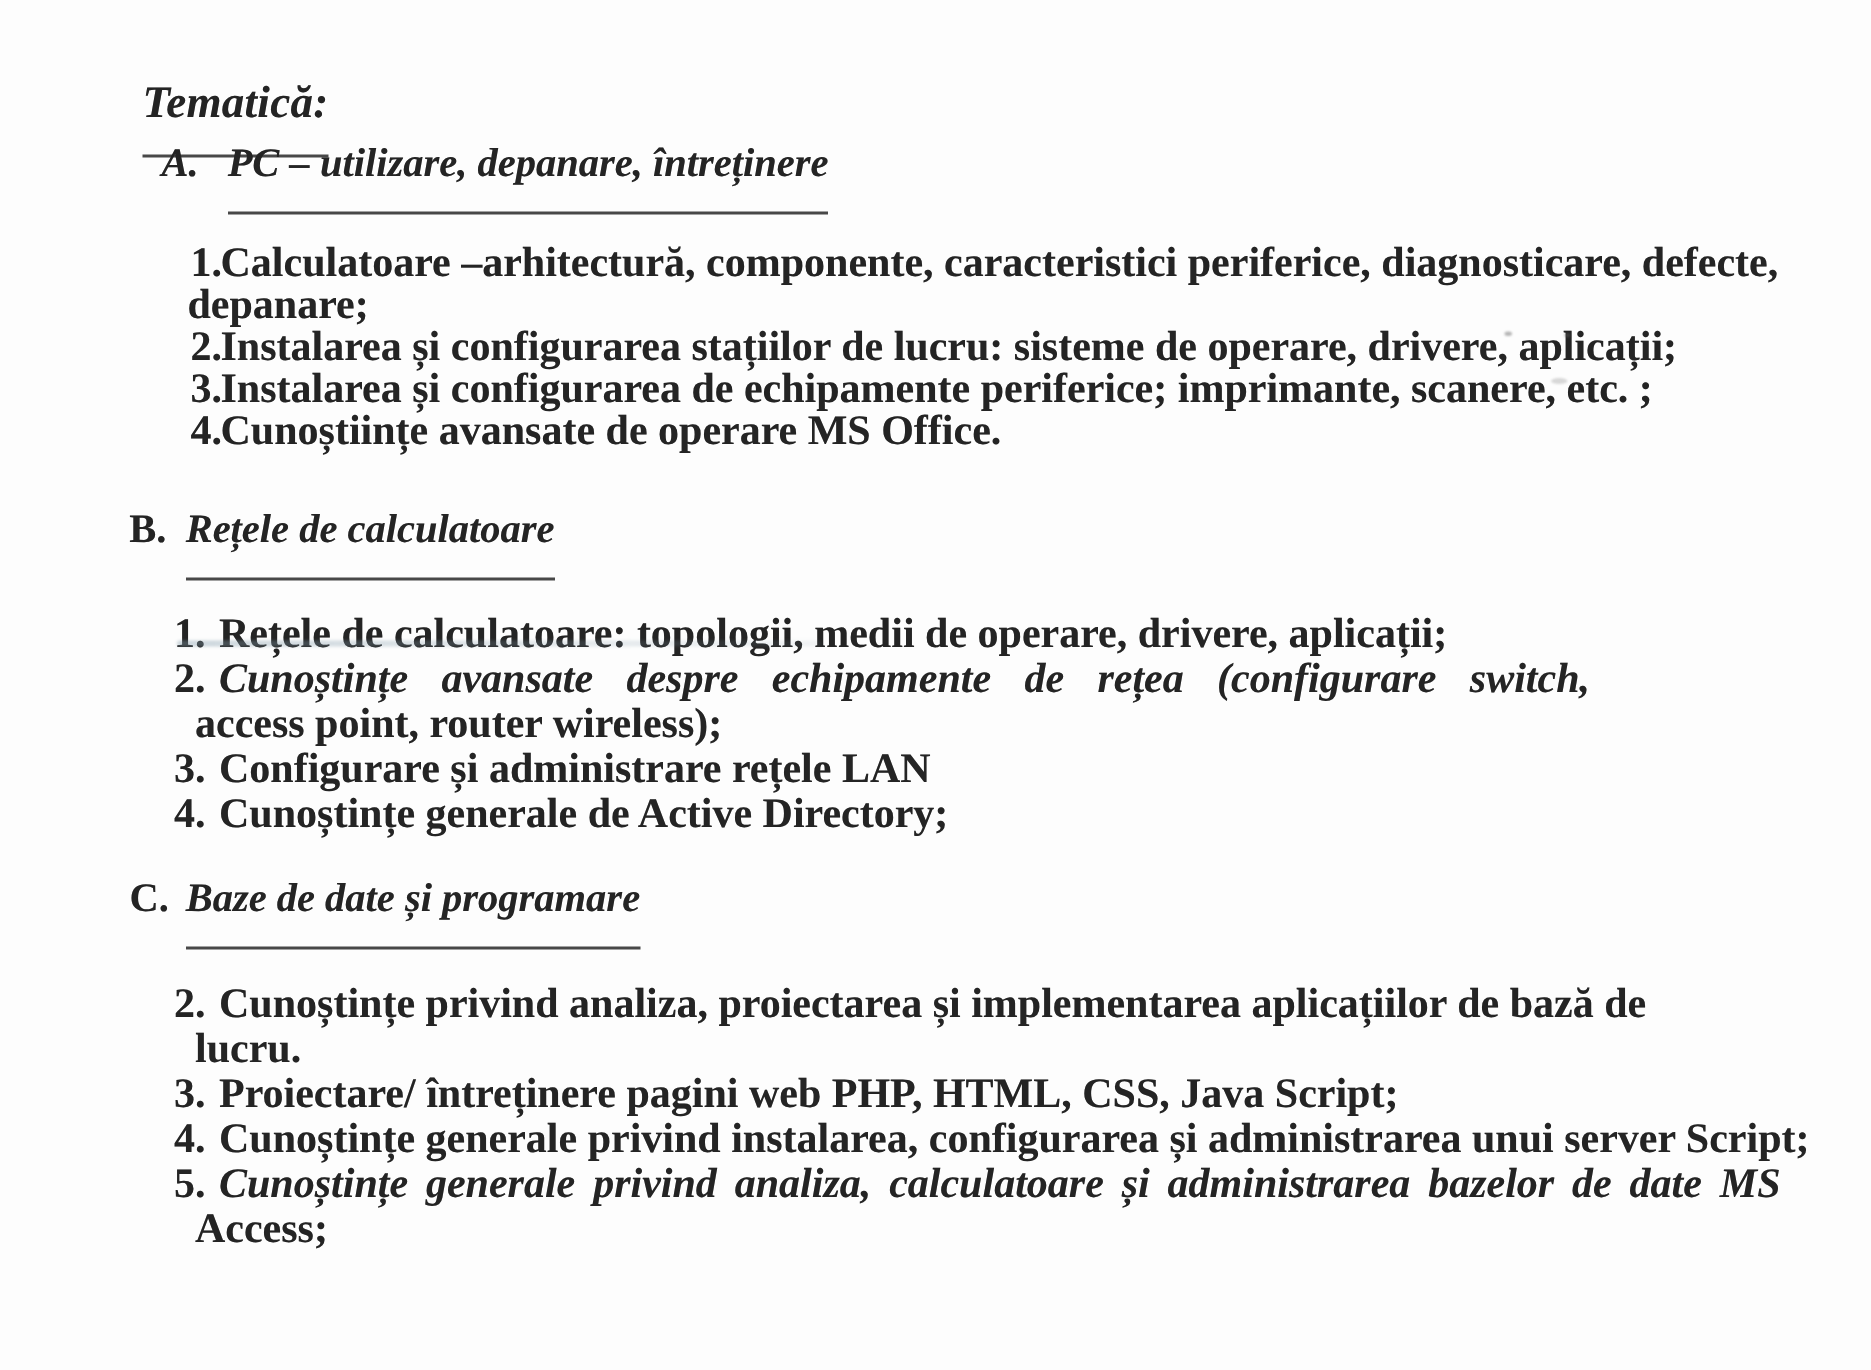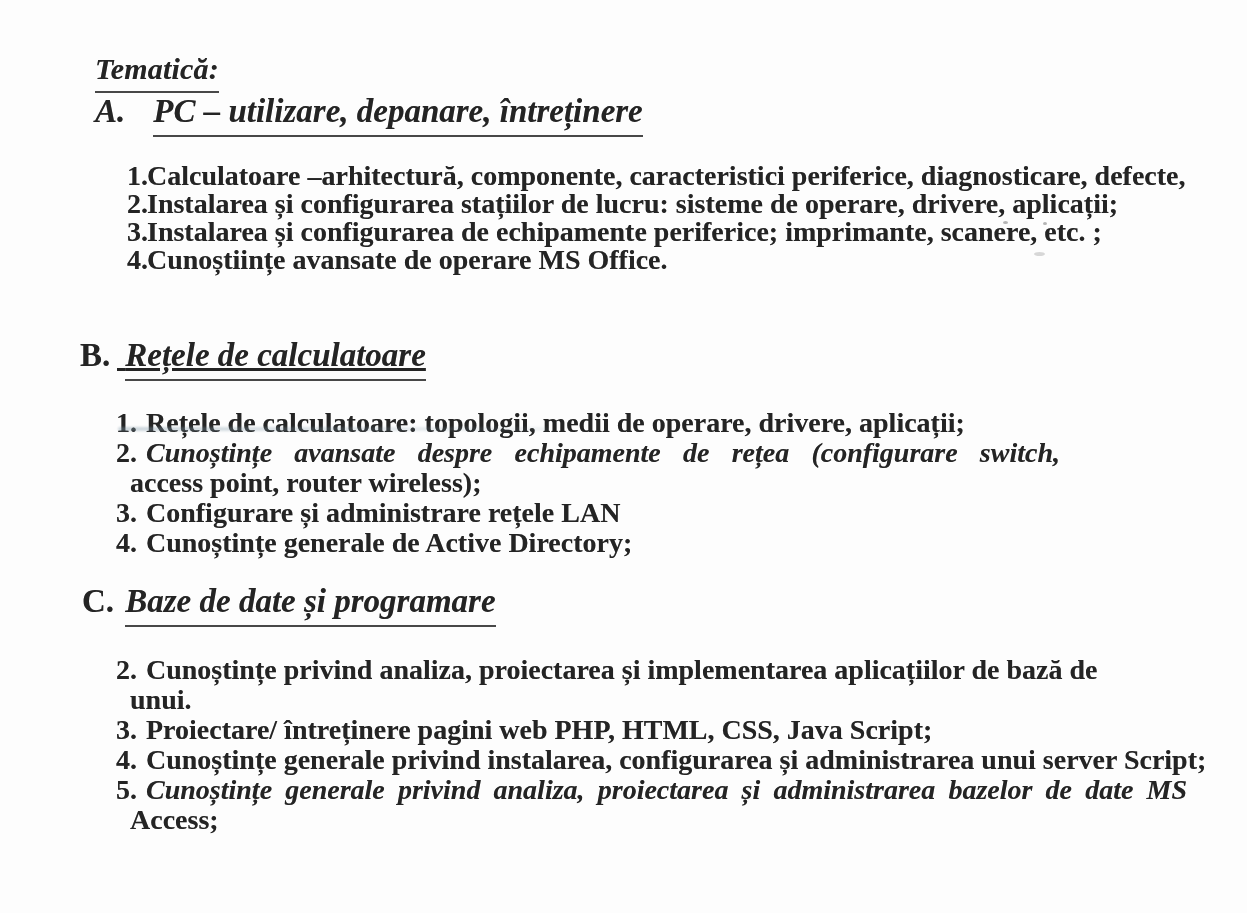--- a/index.html
+++ b/index.html
@@ -9,39 +9,40 @@
     font-family:"Liberation Serif", serif;
     font-weight:bold;
     color:#242424;
     position:relative;
     overflow:hidden;
     -webkit-font-smoothing:antialiased;
   }
   .page{position:absolute;inset:0;}
 
   
-  .u{border-bottom:2.5px solid rgba(40,40,40,.85);padding-bottom:6px;}
+  .u{border-bottom:2.5px solid rgba(40,40,40,.85);padding-bottom:18px;}
 
   
   .title{
     position:absolute;left:95px;top:52px;
     font-size:30px;font-style:italic;letter-spacing:.2px;
     text-shadow:0 0 .4px rgba(0,0,0,.35);
   }
 
   
   .sec-head{
-    position:absolute;font-size:33px;white-space:nowrap;
+    position:absolute;font-size:27px;white-space:nowrap;
     text-shadow:0 0 .4px rgba(0,0,0,.3);
+    text-align:center;
   }
   .sec-head .htext{font-style:italic;}
   .sec-head .letter{display:inline-block;}
   #head-a{left:95px;top:93px;}
   #head-a .letter{width:50px;font-style:italic;}
-  #head-b{left:80px;top:337px;text-decoration:underline;}
+  #head-b{left:80px;top:337px;}
   #head-b .letter{width:37px;}
   #head-c{left:82px;top:583px;}
   #head-c .letter{width:35px;}
 
   
   .list{
     position:absolute;font-size:28px;
     text-shadow:0 0 .4px rgba(0,0,0,.3);
   }
   #list-a{left:127px;top:162px;line-height:28px;}
@@ -81,20 +82,21 @@
   <div class="title">
     <span class="u">Tematică:</span>
   </div>
 
   <div class="sec-head" id="head-a">
     <span class="letter">A.</span>
     <span class="htext u">PC – utilizare, depanare, întreținere</span>
   </div>
   <div class="list" id="list-a">
       <div class="line"><span class="num">1.</span><span class="txt">Calculatoare –arhitectură, componente, caracteristici periferice, diagnosticare, defecte,</span></div>
+      <div class="line cont"><span class="txt">depanare;</span></div>
       <div class="line"><span class="num">2.</span><span class="txt">Instalarea și configurarea stațiilor de lucru: sisteme de operare, drivere, aplicații;</span></div>
       <div class="line"><span class="num">3.</span><span class="txt">Instalarea și configurarea de echipamente periferice; imprimante, scanere, etc. ;</span></div>
       <div class="line"><span class="num">4.</span><span class="txt">Cunoștiințe avansate de operare MS Office.</span></div>
     </div>
 
   <div class="sec-head" id="head-b">
     <span class="letter">B.</span>
     <span class="htext u">Rețele de calculatoare</span>
   </div>
   <div class="list" id="list-b">
@@ -104,24 +106,24 @@
       <div class="line"><span class="num">3.</span><span class="txt">Configurare și administrare rețele LAN</span></div>
       <div class="line"><span class="num">4.</span><span class="txt">Cunoștințe generale de Active Directory;</span></div>
     </div>
 
   <div class="sec-head" id="head-c">
     <span class="letter">C.</span>
     <span class="htext u">Baze de date și programare</span>
   </div>
   <div class="list" id="list-c">
       <div class="line"><span class="num">2.</span><span class="txt">Cunoștințe privind analiza, proiectarea și implementarea aplicațiilor de bază de</span></div>
-      <div class="line cont"><span class="txt">unui.</span></div>
+      <div class="line cont"><span class="txt">lucru.</span></div>
       <div class="line"><span class="num">3.</span><span class="txt">Proiectare/ întreținere pagini web PHP, HTML, CSS, Java Script;</span></div>
       <div class="line"><span class="num">4.</span><span class="txt">Cunoștințe generale privind instalarea, configurarea și administrarea unui server Script;</span></div>
-      <div class="line just"><span class="num">5.</span><span class="txt">Cunoștințe generale privind analiza, proiectarea și administrarea bazelor de date MS</span></div>
+      <div class="line just"><span class="num">5.</span><span class="txt">Cunoștințe generale privind analiza, calculatoare și administrarea bazelor de date MS</span></div>
       <div class="line cont"><span class="txt">Access;</span></div>
     </div>
 
   <div class="artifact" id="smear-b1"></div>
   <div class="artifact speck" id="speck-1"></div>
   <div class="artifact speck" id="speck-2"></div>
   <div class="artifact speck" id="speck-3"></div>
 
 </div>
 

